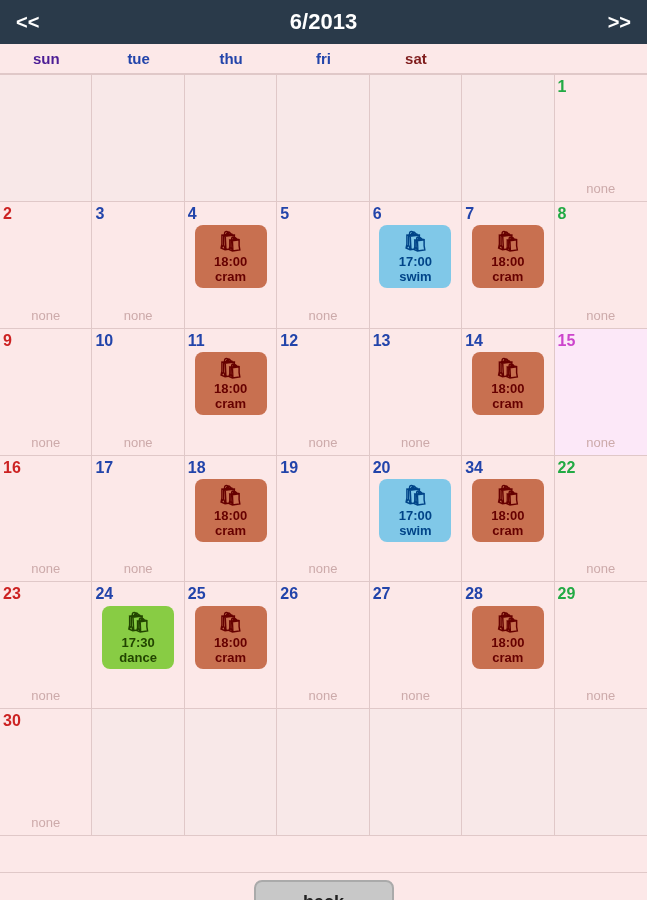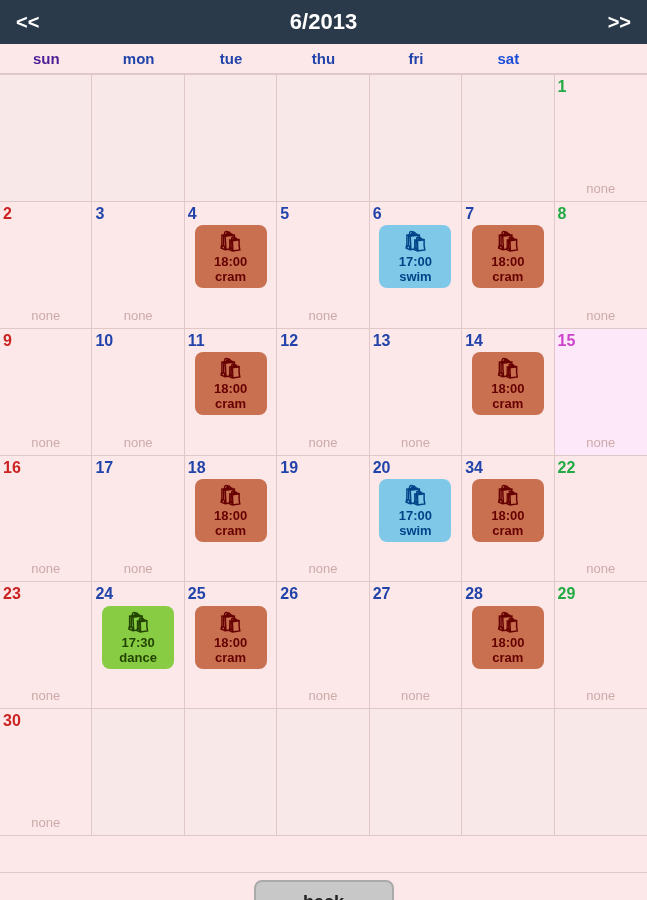--- a/index.html
+++ b/index.html
@@ -46,21 +46,21 @@
       padding: 6px 0;
       font-size: 15px;
       font-weight: bold;
     }
     .day-header.sun { color: #4c1d95; }
     .day-header.mon,
     .day-header.tue,
     .day-header.wed,
     .day-header.thu,
     .day-header.fri { color: #2244aa; }
-    .day-header.sat { color: #1d4ed8; }
+    .day-header.sat { color: #7f1d1d; }
 
     
     .calendar-grid {
       display: grid;
       grid-template-columns: repeat(7, 1fr);
       grid-template-rows: repeat(6, 1fr);
       height: 762px; 
       border-top: 1px solid #e0c8c8;
     }
 
@@ -159,21 +159,20 @@
 <body>
 
 <div class="header">
   <span class="header-nav">&lt;&lt;</span>
   <span class="header-title">6/2013</span>
   <span class="header-nav">&gt;&gt;</span>
 </div>
 
 <div class="day-headers">
   <div class="day-header sun">sun</div>
-  <div class="day-header mon">mon</div>
   <div class="day-header tue">tue</div>
   <div class="day-header thu">thu</div>
   <div class="day-header fri">fri</div>
   <div class="day-header sat">sat</div>
 </div>
 
 <div class="calendar-grid" id="calendar-grid">
 <div class="calendar-cell cell-empty"></div>
     <div class="calendar-cell cell-empty"></div>
     <div class="calendar-cell cell-empty"></div>

